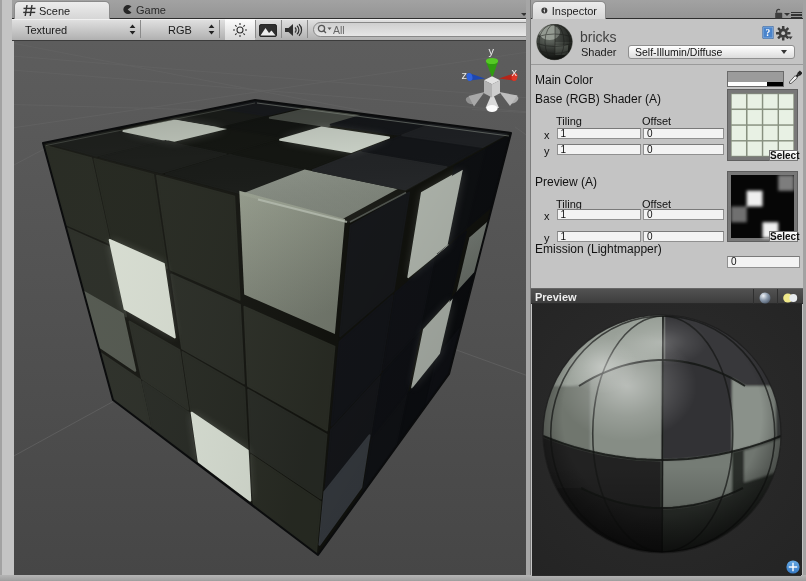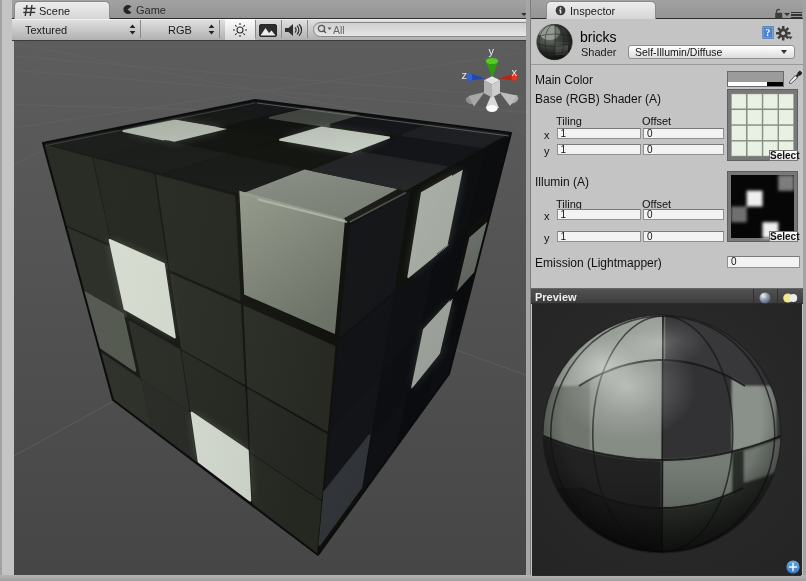--- a/index.html
+++ b/index.html
@@ -247,21 +247,21 @@
 </div>
 
 <div class="abs" style="left:0;top:0;width:2px;height:575px;background:#a2a2a2;"></div>
 <div class="abs" style="left:0;top:575px;width:806px;height:6px;background:linear-gradient(#b5b5b5,#9e9e9e);"></div>
 <div class="abs" style="left:526px;top:0;width:5px;height:575px;background:#a6a6a6;border-right:1px solid #7c7c7c;"></div>
 <div class="abs" style="left:803px;top:0;width:3px;height:575px;background:#a2a2a2;"></div>
 
 <div class="abs" style="left:531px;top:0;width:272px;height:575px;background:#c4c4c4;">
   <div class="abs tabbar" style="left:0;top:0;width:272px;"></div>
   <div class="tabdark" style="width:272px;"></div>
-  <div class="tab" style="left:15px;width:110px;">
+  <div class="tab" style="left:1px;width:74px;">
     <svg width="11" height="11" viewBox="0 0 12 12" style="margin-right:4px">
         <circle cx="6" cy="6" r="5.3" fill="#3a3a3a"></circle>
         <rect x="5.2" y="2.6" width="1.7" height="1.7" fill="#e8e8e8"></rect>
         <rect x="5.2" y="5.1" width="1.7" height="4.2" fill="#e8e8e8"></rect>
         <rect x="4.3" y="5.1" width="1.7" height="1" fill="#e8e8e8" transform="rotate(0)"></rect>
       </svg>
     Inspector</div>
   <svg class="abs" style="left:242px;top:8px;" width="11" height="11" viewBox="0 0 11 11">
       <rect x="2.2" y="4.8" width="7" height="5.8" rx="0.8" fill="#3d3d3d"></rect>
       <path d="M3.6 4.8 V3.4 a2 2 0 0 1 3.3 -1.55" fill="none" stroke="#3d3d3d" stroke-width="1.4"></path>
@@ -297,21 +297,21 @@
   <ellipse cx="18.5" cy="18" rx="9.5" ry="17.8"></ellipse>
   <ellipse cx="18.5" cy="18" rx="15.5" ry="17.8"></ellipse>
   <path d="M2 12.5 Q18.5 7.5 35 12.5"></path>
   <path d="M1 19.5 Q18.5 25.5 36 19.5"></path>
   <path d="M4 27 Q18.5 32 33 27"></path>
  </g>
 </g>
 <circle cx="18.5" cy="18" r="17.8" fill="none" stroke="#23261f" stroke-width="0.8" opacity="0.5"></circle>
 </svg>
 
-  <div class="abs" style="left:49px;top:29px;font-size:14px;color:#000000;">bricks</div>
+  <div class="abs" style="left:49px;top:29px;font-size:14px;color:#404040;">bricks</div>
   <div class="abs" style="left:50px;top:46px;font-size:11px;color:#1a1a1a;">Shader</div>
   <div class="abs" style="left:97px;top:45px;width:167px;height:14px;background:linear-gradient(#fff,#dcdcdc);border:1px solid #8f8f8f;border-radius:3px;font-size:10.5px;color:#111;line-height:13px;padding-left:6px;">Self-Illumin/Diffuse</div>
   <div class="abs" style="left:250px;top:50px;width:0;height:0;border-left:3.5px solid transparent;border-right:3.5px solid transparent;border-top:4.5px solid #333;"></div>
 
 <svg class="abs" style="left:230px;top:25px;" width="14" height="15" viewBox="0 0 14 15">
 <path d="M2.5 1.2 L12.5 1.2 L12.5 13.8 L2.5 13.8 Q1.4 13.8 1.4 12.4 L1.4 2.6 Q1.4 1.2 2.5 1.2 Z" fill="#1d4f93"></path>
 <path d="M2.6 2 L11.7 2 L11.7 13 L2.6 13 Q2.1 12.9 2.1 12.4 L2.1 2.7 Q2.1 2 2.6 2 Z" fill="#4a84cc" stroke="#9cc0e8" stroke-width="0.7"></path>
 <text x="4.6" y="10.8" font-family="Liberation Serif" font-size="9.5" font-weight="bold" fill="#fff">?</text>
 </svg>
 
@@ -376,21 +376,21 @@
 
   <div class="slabel" style="left:25px;top:115px;">Tiling</div>
   <div class="slabel" style="left:111px;top:115px;">Offset</div>
   <div class="slabel" style="left:13px;top:129px;">x</div>
   <div class="ifield" style="left:25.5px;top:128px;width:84px;height:11px;">1</div>
   <div class="ifield" style="left:112px;top:128px;width:81px;height:11px;">0</div>
   <div class="slabel" style="left:13px;top:145px;">y</div>
   <div class="ifield" style="left:25.5px;top:144px;width:84px;height:11px;">1</div>
   <div class="ifield" style="left:112px;top:144px;width:81px;height:11px;">0</div>
 
-  <div class="ilabel" style="left:4px;top:175px;">Illumin (A)</div>
+  <div class="ilabel" style="left:4px;top:175px;">Preview (A)</div>
 
 <div class="abs" style="left:196px;top:171px;width:71px;height:71px;background:#787878;border:1px solid #5f5f5f;">
 <svg width="69" height="69" viewBox="0 0 69 69">
         <rect x="3" y="3" width="63" height="63" fill="#060606"></rect>
 <g filter="url(#texblur)">
 <rect x="50.2" y="3" width="15.8" height="15.8" fill="#7d7d7d"></rect>
 <rect x="18.7" y="18.7" width="15.8" height="15.8" fill="#efefef"></rect>
 <rect x="3" y="34.5" width="15.8" height="15.8" fill="#6f6f6f"></rect>
 <rect x="34.5" y="50.2" width="15.8" height="15.8" fill="#efefef"></rect>
 </g>
@@ -405,21 +405,21 @@
 
   <div class="slabel" style="left:25px;top:198px;">Tiling</div>
   <div class="slabel" style="left:111px;top:198px;">Offset</div>
   <div class="slabel" style="left:13px;top:210px;">x</div>
   <div class="ifield" style="left:25.5px;top:209px;width:84px;height:11px;">1</div>
   <div class="ifield" style="left:112px;top:209px;width:81px;height:11px;">0</div>
   <div class="slabel" style="left:13px;top:231.5px;">y</div>
   <div class="ifield" style="left:25.5px;top:230.5px;width:84px;height:11px;">1</div>
   <div class="ifield" style="left:112px;top:230.5px;width:81px;height:11px;">0</div>
 
-  <div class="ilabel" style="left:4px;top:256px;">Emission (Lightmapper)</div>
+  <div class="ilabel" style="left:4px;top:242px;">Emission (Lightmapper)</div>
   <div class="ifield" style="left:196px;top:256px;width:73px;height:12px;">0</div>
 
   <div class="abs" style="left:0;top:288px;width:272px;height:16px;background:linear-gradient(#525252,#3d3d3d);border-top:1px solid #666;border-bottom:1px solid #2a2a2a;">
     <div class="abs" style="left:4px;top:2px;font-size:11px;font-weight:bold;color:#eee;">Preview</div>
     <div class="abs" style="left:222px;top:0;width:1px;height:16px;background:#2f2f2f;"></div>
     <div class="abs" style="left:246px;top:0;width:1px;height:16px;background:#2f2f2f;"></div>
     <svg class="abs" style="left:228px;top:2.5px" width="12" height="12" viewBox="0 0 12 12">
         <defs>
           <radialGradient id="pball" cx="0.35" cy="0.3" r="0.8">
             <stop offset="0" stop-color="#f0f4f8"></stop>

